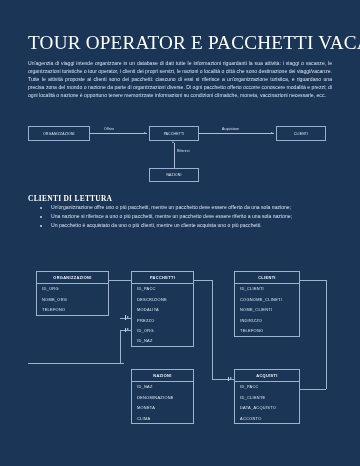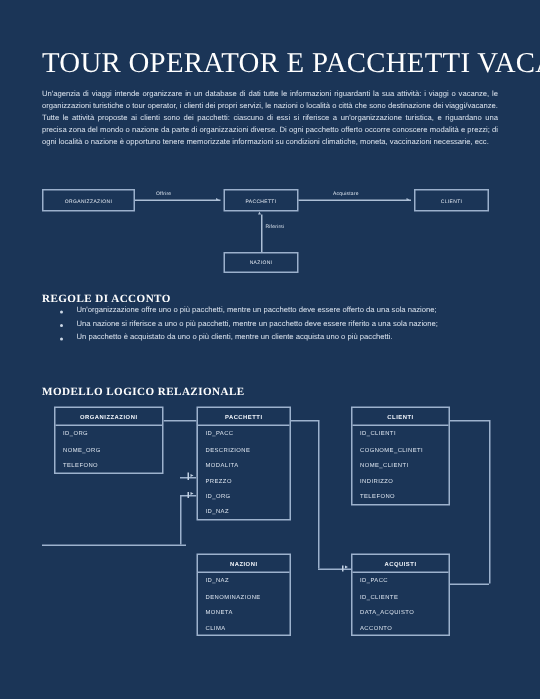--- a/index.html
+++ b/index.html
@@ -183,38 +183,37 @@
 
     <div class="er-line" style="left:171px; top:9.4px; width:75px; height:0.8px;"></div>
     <div class="er-arrow" style="left:243px; top:7.6px;"></div>
     <div class="er-label" style="left:194px; top:2.5px;">Acquistare</div>
 
     <div class="er-line" style="left:145.5px; top:19px; width:0.8px; height:25px;"></div>
     <div class="er-arrow-up" style="left:144px; top:17px;"></div>
     <div class="er-label" style="left:149px; top:25px;">Riferirsi</div>
   </div>
 
-  <div class="sec-head" style="left:28px; top:194px;">REGOLE DI ACCONTO</div>
+  <div class="sec-head" style="left:28px; top:194px;">CLIENTI DI LETTURA</div>
 
   <div class="rules">
     <div class="rule">
       <span class="dot"></span>
       <span>Un'organizzazione offre uno o più pacchetti, mentre un pacchetto deve essere offerto da una sola nazione;</span>
     </div>
     <div class="rule">
       <span class="dot"></span>
       <span>Una nazione si riferisce a uno o più pacchetti, mentre un pacchetto deve essere riferito a una sola nazione;</span>
     </div>
     <div class="rule">
       <span class="dot"></span>
       <span>Un pacchetto è acquistato da uno o più clienti, mentre un cliente acquista uno o più pacchetti.</span>
     </div>
   </div>
 
-  <div class="sec-head" style="left:28px; top:256px;">MODELLO LOGICO RELAZIONALE</div>
 
   <div class="rel">
 
     <div class="rel-line" style="left:81px; top:12px; width:22px; height:0.7px;"></div>
     <div class="rel-line" style="left:102.5px; top:12px; width:0.7px; height:38px;"></div>
     <div class="rel-line" style="left:92px; top:49.5px; width:11px; height:0.7px;"></div>
 
     <div class="rel-line" style="left:0px; top:95px; width:96px; height:0.7px;"></div>
     <div class="rel-line" style="left:92px; top:62px; width:0.7px; height:33px;"></div>
     <div class="rel-line" style="left:92px; top:62px; width:11px; height:0.7px;"></div>

